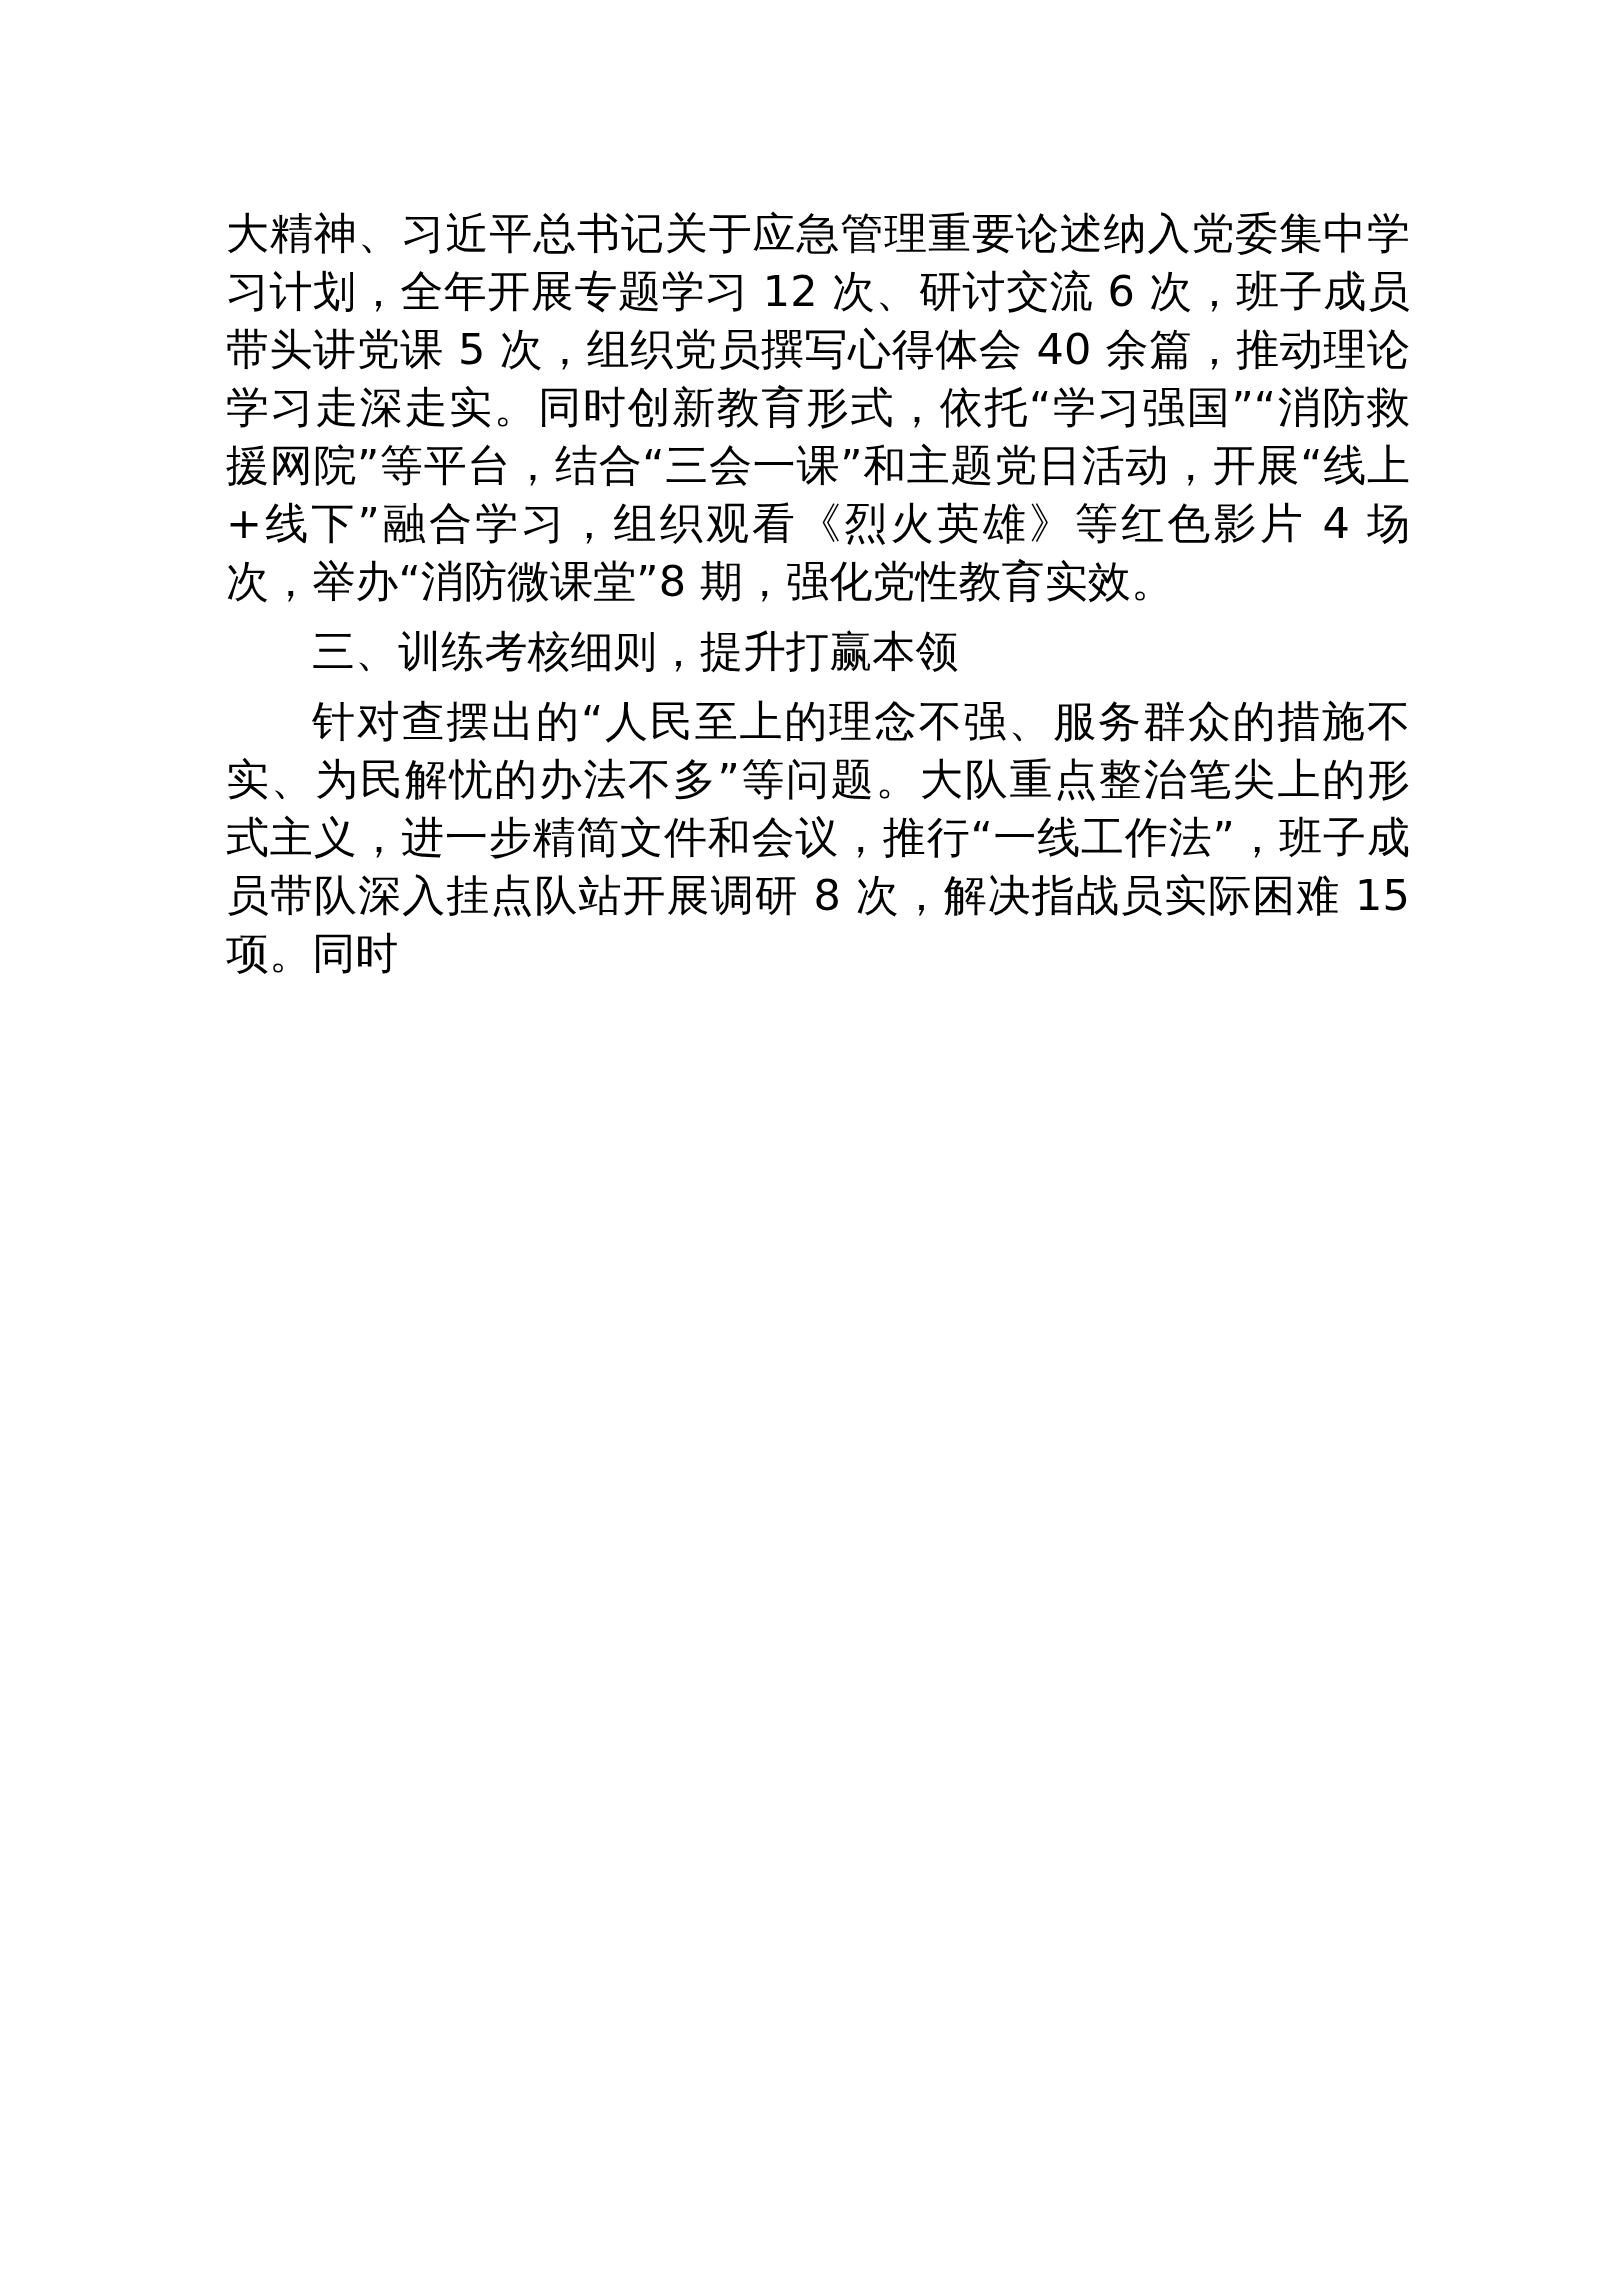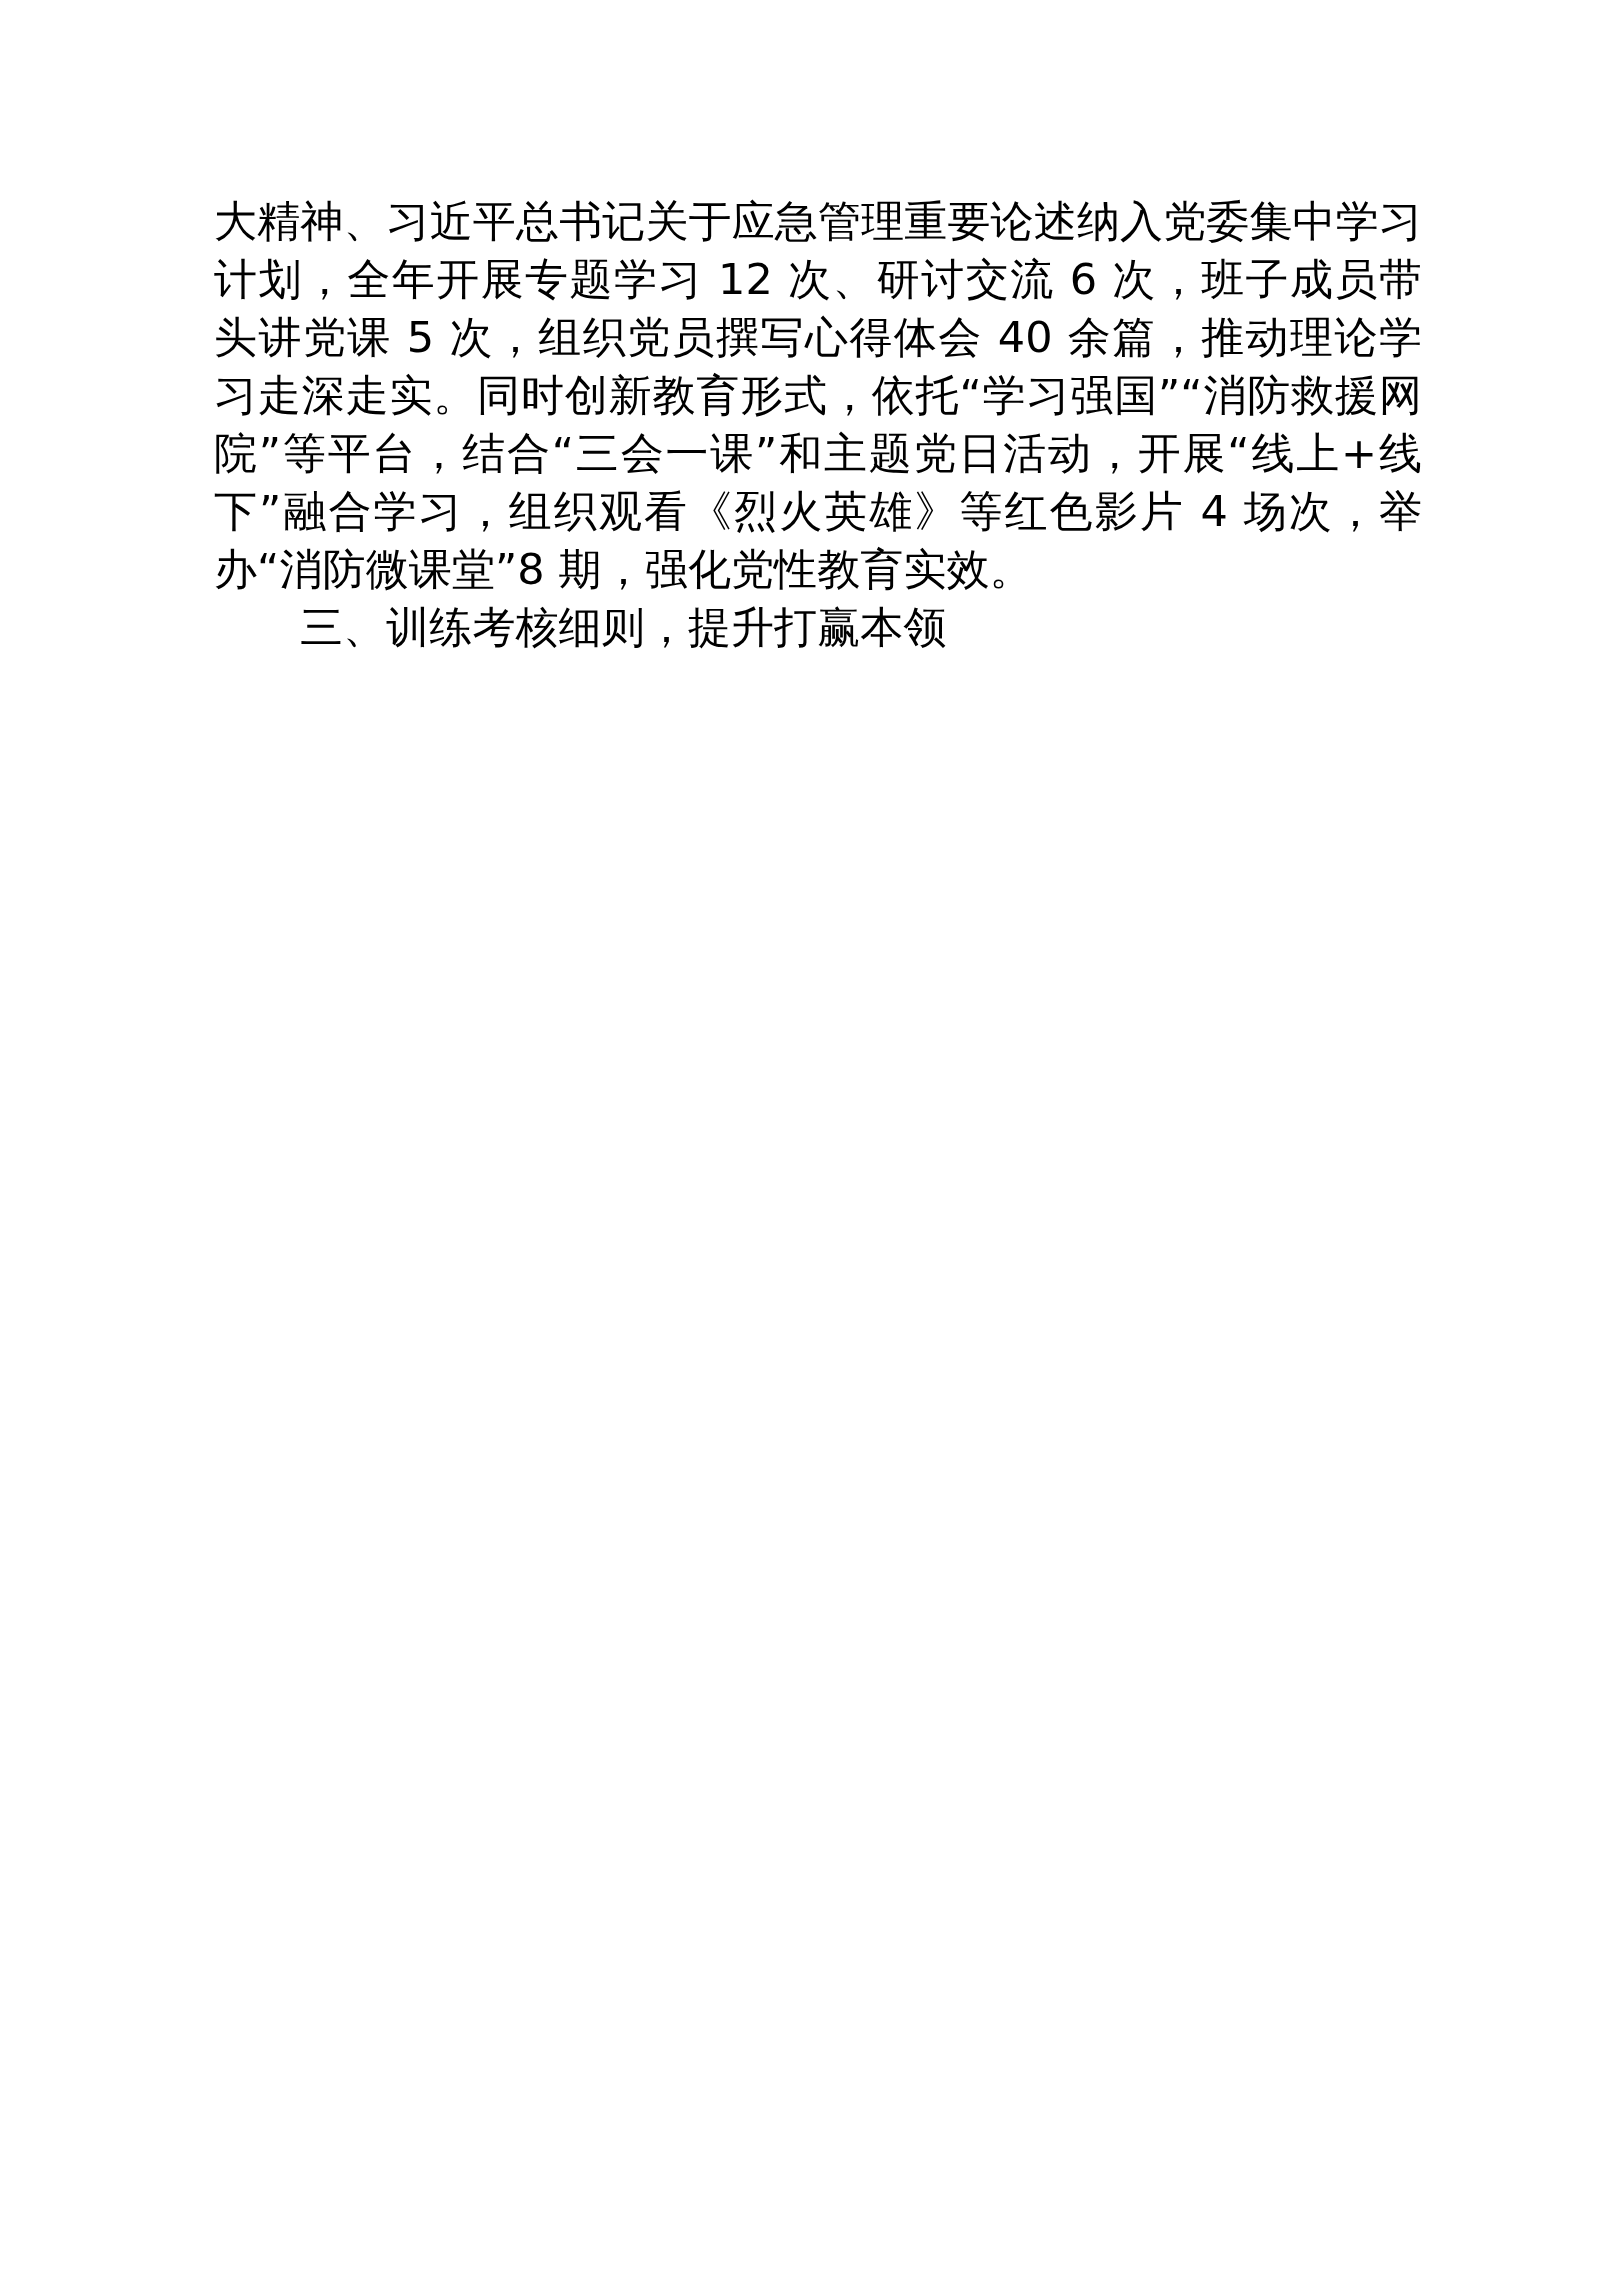--- a/index.html
+++ b/index.html
@@ -18,21 +18,21 @@
     box-sizing: border-box;
     overflow: hidden;
   }
   .doc-body {
     position: absolute;
     left: 214px;
     top: 192px;
     width: 1208px;
   }
   .para {
-    margin: 0;
+    margin: 12px;
     padding: 0;
     color: #000000;
     font-size: 43px;
     line-height: 58px;
     letter-spacing: 0.1px;
     text-align: justify;
     text-justify: inter-ideograph;
     font-weight: 400;
     word-break: break-all;
     white-space: pre-wrap;
@@ -53,16 +53,17 @@
 
 <div class="page">
   <div class="doc-body">
 
     <p class="para">大精神、习近平总书记关于应急管理重要论述纳入党委集中学习计划，全年开展专题学习 12 次、研讨交流 6 次，班子成员带头讲党课 5 次，组织党员撰写心得体会 40 余篇，推动理论学习走深走实。同时创新教育形式，依托“学习强国”“消防救援网院”等平台，结合“三会一课”和主题党日活动，开展“线上+线下”融合学习，组织观看《烈火英雄》等红色影片 4 场次，举办“消防微课堂”8 期，强化党性教育实效。</p>
 
     <p class="para heading">三、训练考核细则，提升打赢本领</p>
 
 
 
+    <p class="para indent">针对查摆出的“人民至上的理念不强、服务群众的措施不实、为民解忧的办法不多”等问题。大队重点整治笔尖上的形式主义，进一步精简文件和会议，推行“一线工作法”，班子成员带队深入挂点队站开展调研 8 次，解决指战员实际困难 15 项。同时</p>
 
   </div>
 </div>
 
 
 </body></html>

